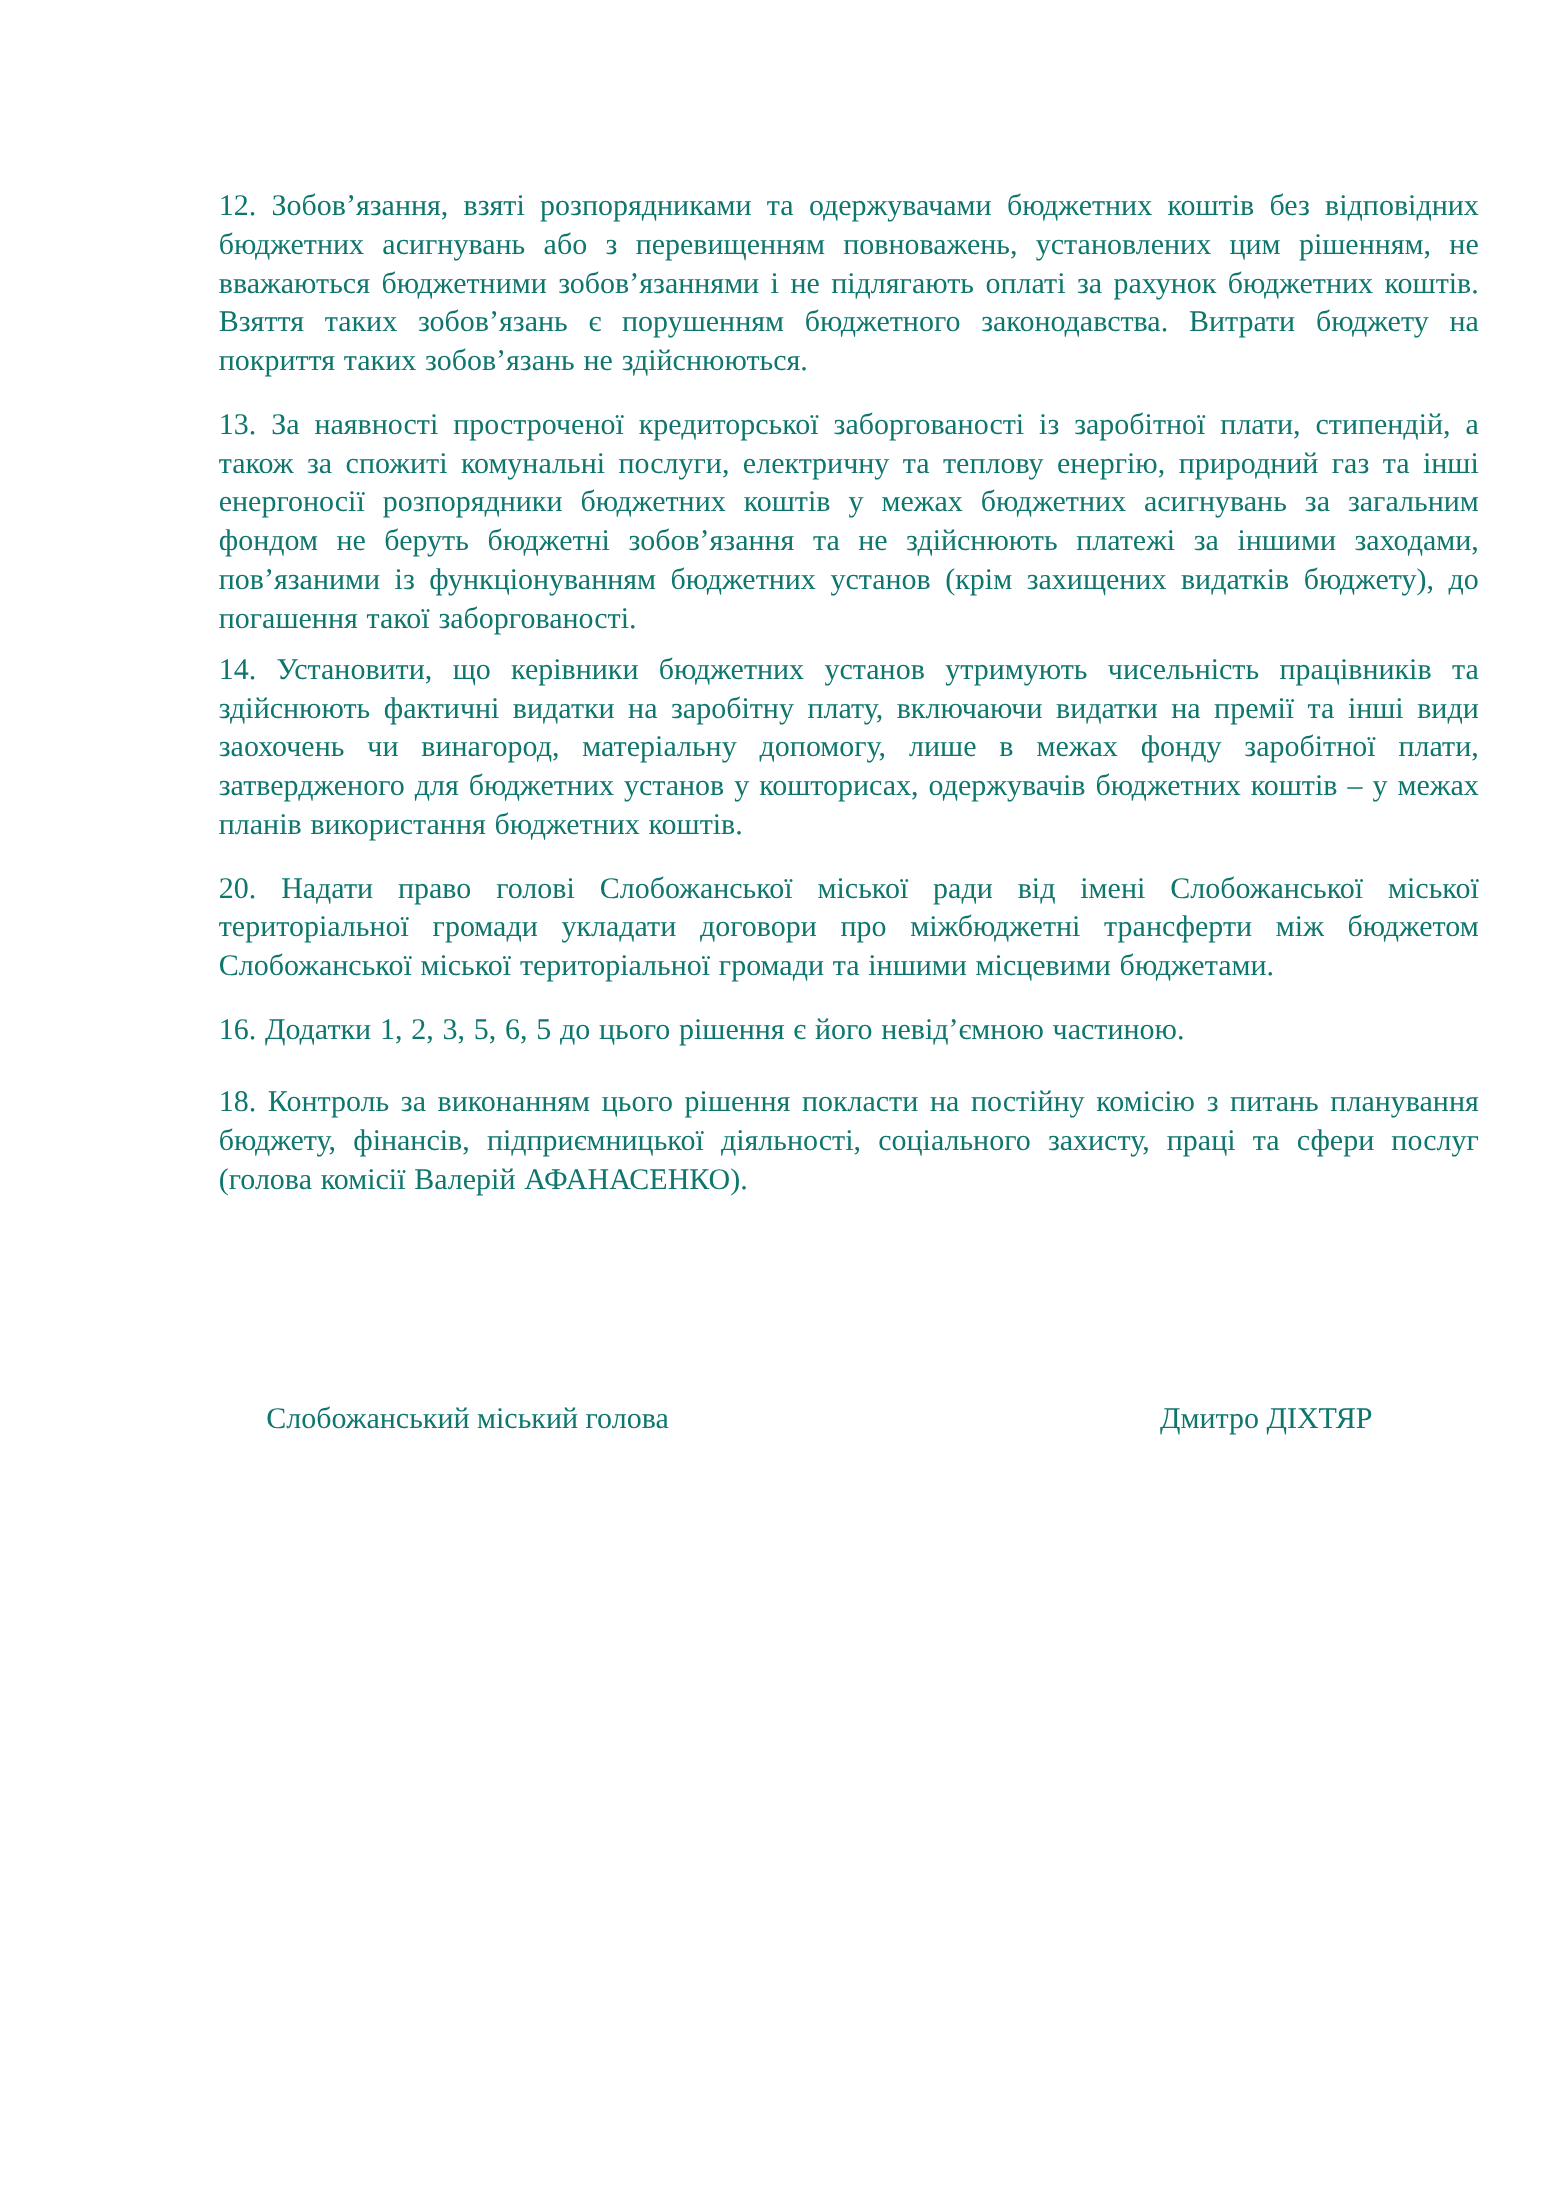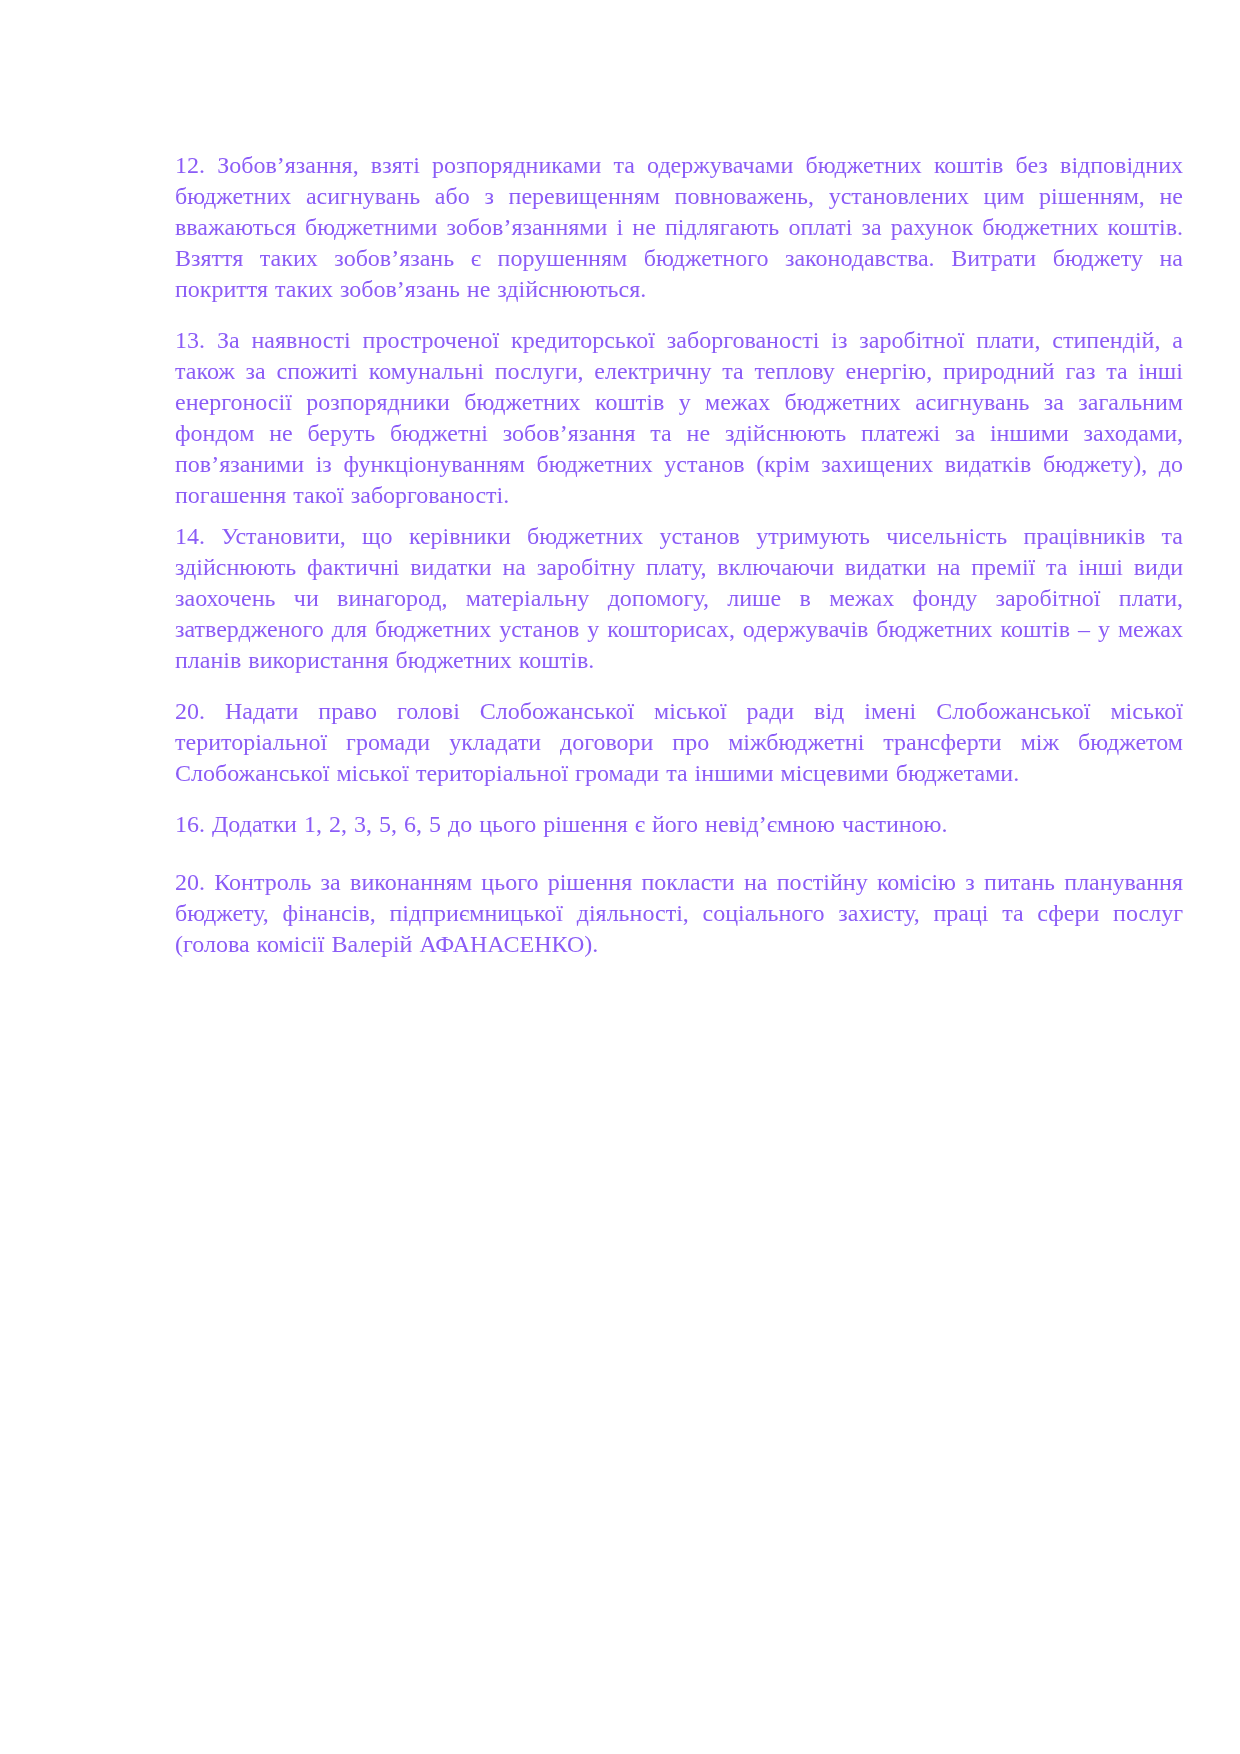--- a/index.html
+++ b/index.html
@@ -7,21 +7,21 @@
     padding: 0;
     background: #ffffff;
   }
   .page {
     position: relative;
     width: 1240px;
     height: 1754px;
     background: #ffffff;
     overflow: hidden;
     font-family: "Liberation Serif", "DejaVu Serif", serif;
-    color: #8b5cf6;
+    color: #0f766e;
   }
   .content {
     position: absolute;
     top: 150px;
     left: 175px;
     right: 57px;
   }
   .para {
     margin: 0 0 20px 0;
     font-size: 24px;
@@ -54,16 +54,20 @@
 </head>
 <body>
 
 <div class="page">
   <div class="content">
     <p class="para p12">12. Зобов’язання, взяті розпорядниками та одержувачами бюджетних коштів без відповідних бюджетних асигнувань або з перевищенням повноважень, установлених цим рішенням, не вважаються бюджетними зобов’язаннями і не підлягають оплаті за рахунок бюджетних коштів. Взяття таких зобов’язань є порушенням бюджетного законодавства. Витрати бюджету на покриття таких зобов’язань не здійснюються.</p>
     <p class="para p13">13. За наявності простроченої кредиторської заборгованості із заробітної плати, стипендій, а також за спожиті комунальні послуги, електричну та теплову енергію, природний газ та інші енергоносії розпорядники бюджетних коштів у межах бюджетних асигнувань за загальним фондом не беруть бюджетні зобов’язання та не здійснюють платежі за іншими заходами, пов’язаними із функціонуванням бюджетних установ (крім захищених видатків бюджету), до погашення такої заборгованості.</p>
     <p class="para p14">14. Установити, що керівники бюджетних установ утримують чисельність працівників та здійснюють фактичні видатки на заробітну плату, включаючи видатки на премії та інші види заохочень чи винагород, матеріальну допомогу, лише в межах фонду заробітної плати, затвердженого для бюджетних установ у кошторисах, одержувачів бюджетних коштів – у межах планів використання бюджетних коштів.</p>
     <p class="para p15">20. Надати право голові Слобожанської міської ради від імені Слобожанської міської територіальної громади укладати договори про міжбюджетні трансферти між бюджетом Слобожанської міської територіальної громади та іншими місцевими бюджетами.</p>
     <p class="para p16">16. Додатки 1, 2, 3, 5, 6, 5 до цього рішення є його невід’ємною частиною.</p>
-    <p class="para p18">20. Контроль за виконанням цього рішення покласти на постійну комісію з питань планування бюджету, фінансів, підприємницької діяльності, соціального захисту, праці та сфери послуг (голова комісії Валерій АФАНАСЕНКО).</p>
+    <p class="para p18">18. Контроль за виконанням цього рішення покласти на постійну комісію з питань планування бюджету, фінансів, підприємницької діяльності, соціального захисту, праці та сфери послуг (голова комісії Валерій АФАНАСЕНКО).</p>
 
+    <div class="signature-row">
+      <span class="signature-role">Слобожанський  міський голова</span>
+      <span class="signature-name">Дмитро ДІХТЯР</span>
+    </div>
   </div>
 </div>
 
 </body></html>

